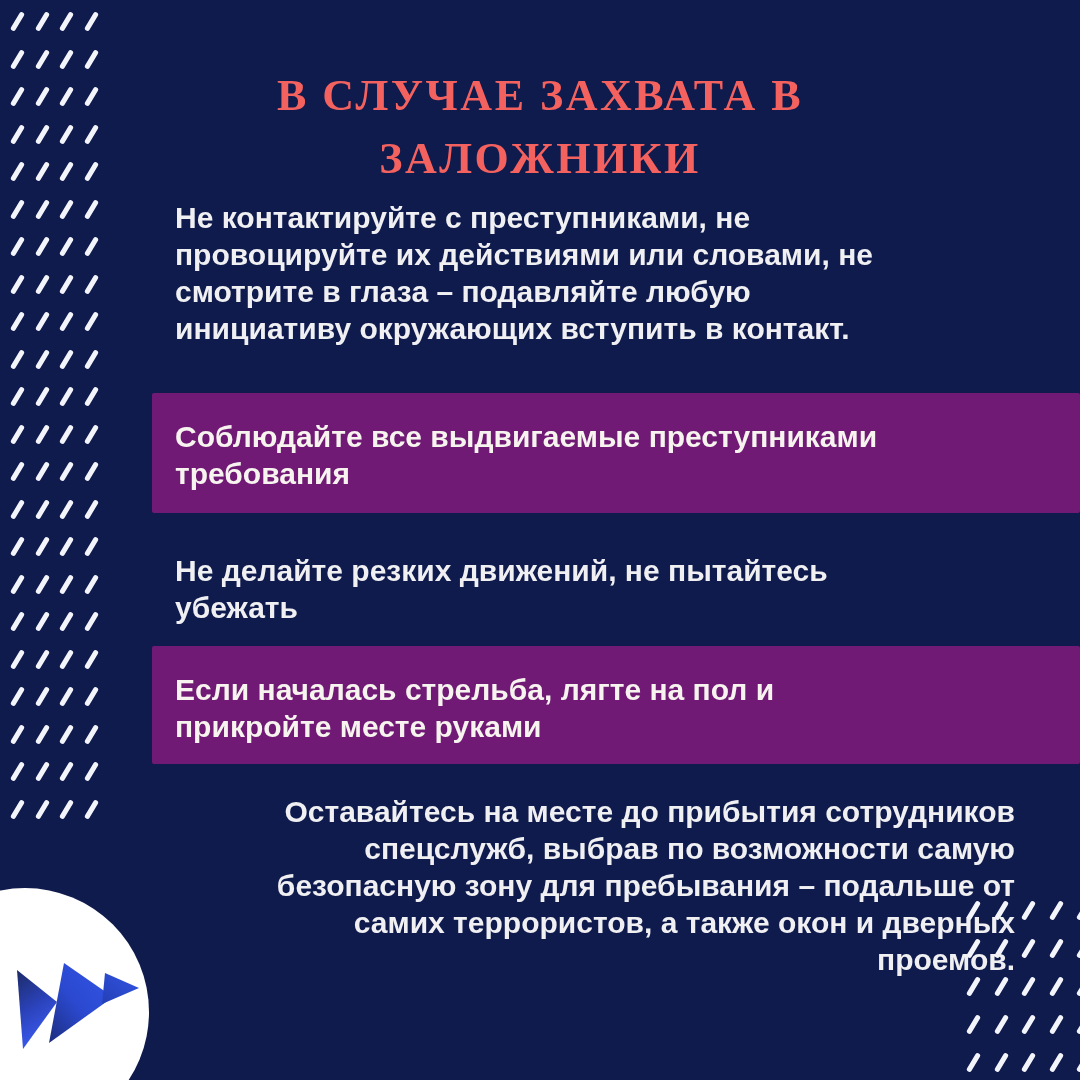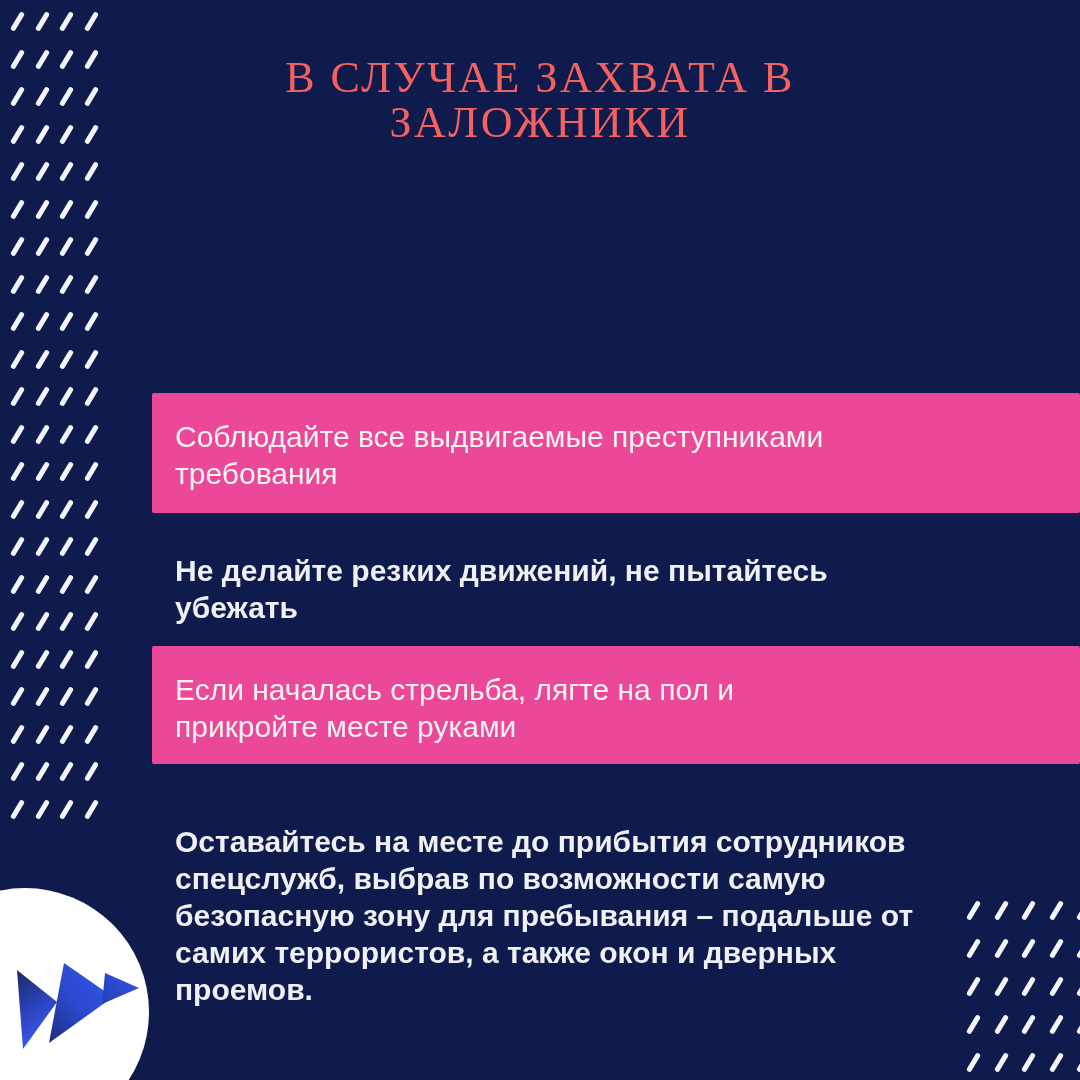--- a/index.html
+++ b/index.html
@@ -11,39 +11,39 @@
   
   .dash-grid{position:absolute;display:grid;}
   .dash-grid.left{left:10px;top:11px;grid-template-columns:repeat(4,24.6px);grid-auto-rows:37.5px;}
   .dash-grid.bottom-right{left:966px;top:900px;grid-template-columns:repeat(5,27.5px);grid-auto-rows:38px;}
   .dash{
     width:5px;height:21px;border-radius:3px;background:#f3f5fb;
     transform:rotate(31deg);margin-left:5px;
   }
   
   .title{
-    position:absolute;top:26px;left:0;width:1080px;text-align:center;
-    font-family:"Liberation Serif","DejaVu Serif",serif;font-weight:400;
-    color:#f4625f;font-size:44px;line-height:45px;letter-spacing:2.5px;
+    position:absolute;top:35px;left:0;width:1080px;text-align:center;
+    font-family:"Liberation Serif","DejaVu Serif",serif;font-weight:700;
+    color:#f4625f;font-size:44px;line-height:63px;letter-spacing:2.5px;
     white-space:pre-line;
   }
   
   .para{
     position:absolute;left:175px;width:840px;
     color:#f0f0f3;font-weight:700;font-size:30px;line-height:37px;
     white-space:pre-line;
   }
   .para.p1{top:199px;}
   .para.p2{top:552px;}
-  .para.p3{top:823px;}
+  .para.p3{top:793px;text-align:right;}
   
   .bar{
     position:absolute;left:152px;width:928px;box-sizing:border-box;
-    background:#ec4899;border-radius:2px;
-    color:#f7f4ef;font-weight:400;font-size:30px;line-height:37px;
+    background:#701a75;border-radius:2px;
+    color:#f7f4ef;font-weight:700;font-size:30px;line-height:37px;
     white-space:pre-line;padding:25px 20px 0 23px;
   }
   .bar.bar1{top:393px;height:120px;}
   .bar.bar2{top:646px;height:118px;}
   
   .logo-circle{
     position:absolute;left:-99px;top:888px;width:248px;height:248px;
     border-radius:50%;background:#ffffff;
   }
   .logo-svg{position:absolute;left:0;top:948px;width:150px;height:112px;}
@@ -167,20 +167,24 @@
       <div class="dash"></div>
       <div class="dash"></div>
       <div class="dash"></div>
       <div class="dash"></div>
       <div class="dash"></div>
     </div>
 
   <h1 class="title">В СЛУЧАЕ ЗАХВАТА В
 ЗАЛОЖНИКИ</h1>
 
+  <div class="para p1">Не контактируйте с преступниками, не
+провоцируйте их действиями или словами, не
+смотрите в глаза – подавляйте любую
+инициативу окружающих вступить в контакт.</div>
 
   <div class="bar bar1">Соблюдайте все выдвигаемые преступниками
 требования</div>
 
   <div class="para p2">Не делайте резких движений, не пытайтесь
 убежать</div>
 
   <div class="bar bar2">Если началась стрельба, лягте на пол и
 прикройте месте руками</div>
 

